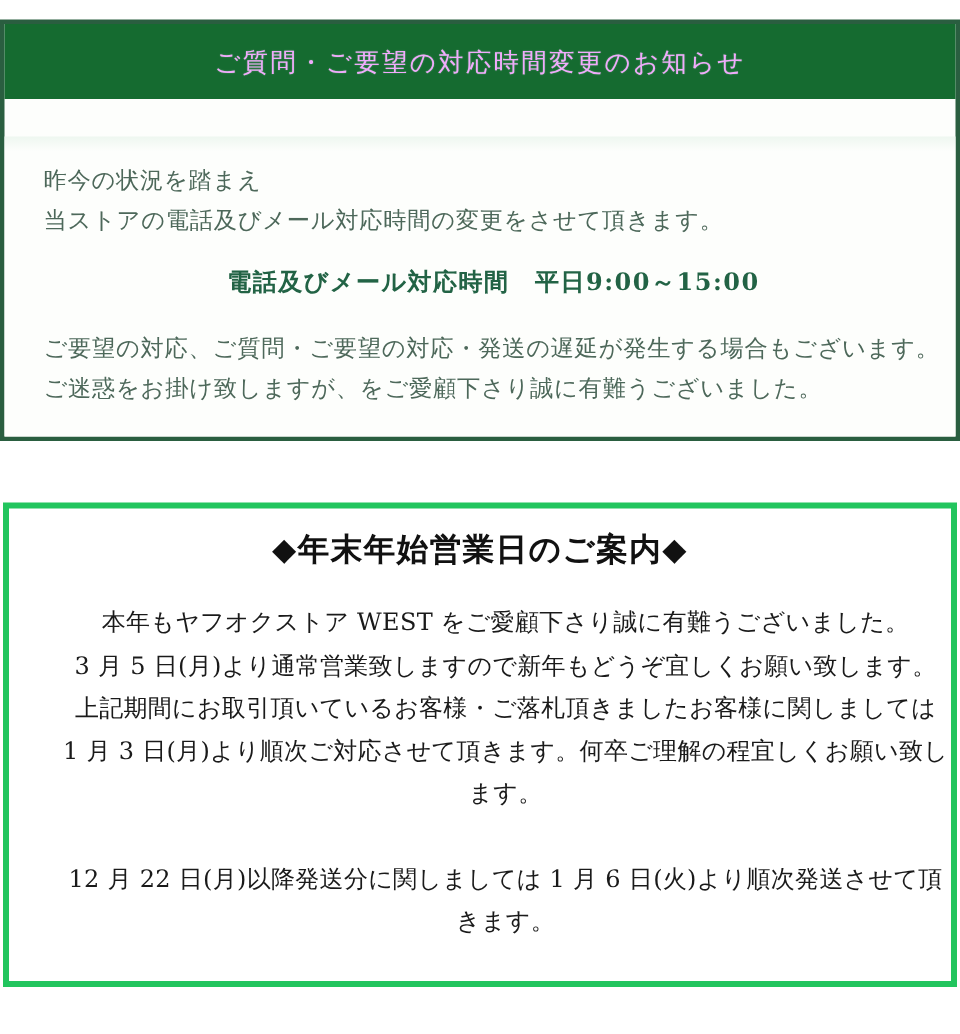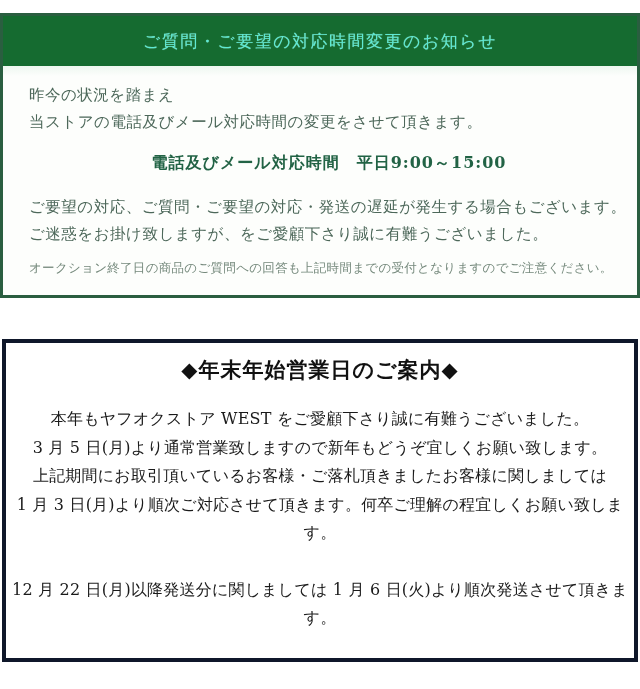--- a/index.html
+++ b/index.html
@@ -23,28 +23,29 @@
     background: #fdfefc;
   }
   .green-box-header {
     background: #156b30;
     height: 50px;
     display: flex;
     align-items: center;
     justify-content: center;
   }
   .green-box-title {
-    color: #5eead4;
+    color: #f0abfc;
     font-size: 17px;
     letter-spacing: 1.5px;
     text-shadow: 0 0 1px rgba(255,255,255,0.4);
   }
   .green-box-body {
     padding: 16px 8px 18px 26px;
     background: linear-gradient(to bottom, #eef7f0 0px, #fdfefc 10px);
+    margin-top: 25px;
   }
   .green-line {
     color: #4d685a;
     font-size: 15.5px;
     line-height: 27px;
     letter-spacing: 0.5px;
   }
   .green-highlight {
     color: #226345;
     font-size: 16px;
@@ -60,59 +61,59 @@
     margin-top: 12px;
     letter-spacing: 0.3px;
   }
 
   
   .red-box {
     margin-top: 41px;
     margin-left: 2px;
     width: 636px;
     height: 323px;
-    border: 4px solid #0f172a;
+    border: 4px solid #22c55e;
     background: #ffffff;
     padding-top: 13px;
   }
   .red-box-title {
     color: #111111;
     font-size: 21px;
     font-weight: bold;
     text-align: center;
     letter-spacing: 1px;
   }
   .red-box-body {
     margin-top: 21px;
   }
   .red-line {
     color: #1a1a1a;
     font-size: 16px;
     line-height: 28.5px;
     text-align: center;
     letter-spacing: 0.2px;
+    margin-left: 34px;
   }
   .red-notes { margin-top: 28px; }
 </style>
 </head>
 <body>
 
 <div class="page">
 
   <div class="green-box">
     <div class="green-box-header">
       <div class="green-box-title">ご質問・ご要望の対応時間変更のお知らせ</div>
     </div>
     <div class="green-box-body">
       <div class="green-line">昨今の状況を踏まえ</div>
       <div class="green-line">当ストアの電話及びメール対応時間の変更をさせて頂きます。</div>
       <div class="green-highlight">電話及びメール対応時間　平日9:00～15:00</div>
       <div class="green-line green-para2">ご要望の対応、ご質問・ご要望の対応・発送の遅延が発生する場合もございます。</div>
       <div class="green-line">ご迷惑をお掛け致しますが、をご愛顧下さり誠に有難うございました。</div>
-      <div class="green-note">オークション終了日の商品のご質問への回答も上記時間までの受付となりますのでご注意ください。</div>
     </div>
   </div>
 
   <div class="red-box">
     <div class="red-box-title">◆年末年始営業日のご案内◆</div>
     <div class="red-box-body">
       <div class="red-line">本年もヤフオクストア WEST をご愛顧下さり誠に有難うございました。</div>
       <div class="red-line">3 月 5 日(月)より通常営業致しますので新年もどうぞ宜しくお願い致します。</div>
       <div class="red-line">上記期間にお取引頂いているお客様・ご落札頂きましたお客様に関しましては</div>
       <div class="red-line">1 月 3 日(月)より順次ご対応させて頂きます。何卒ご理解の程宜しくお願い致します。</div>

